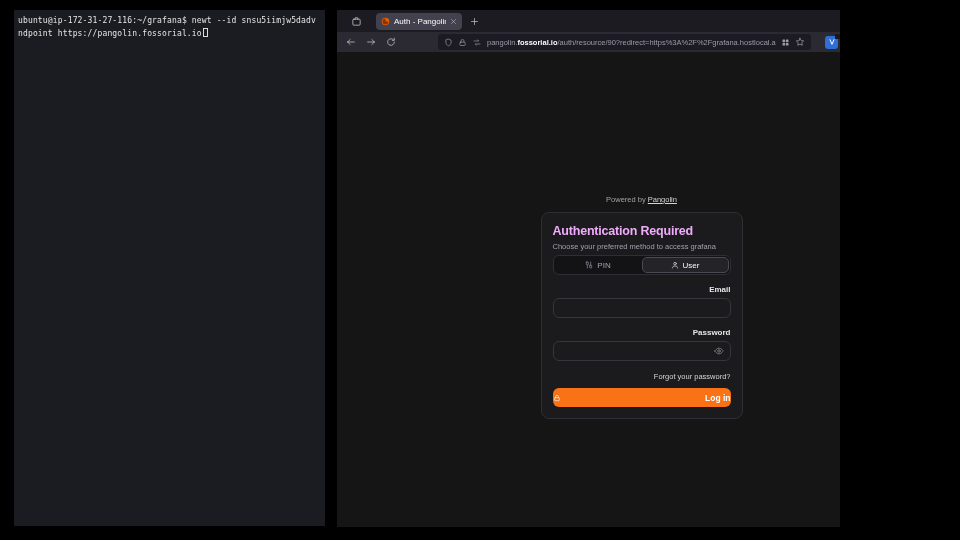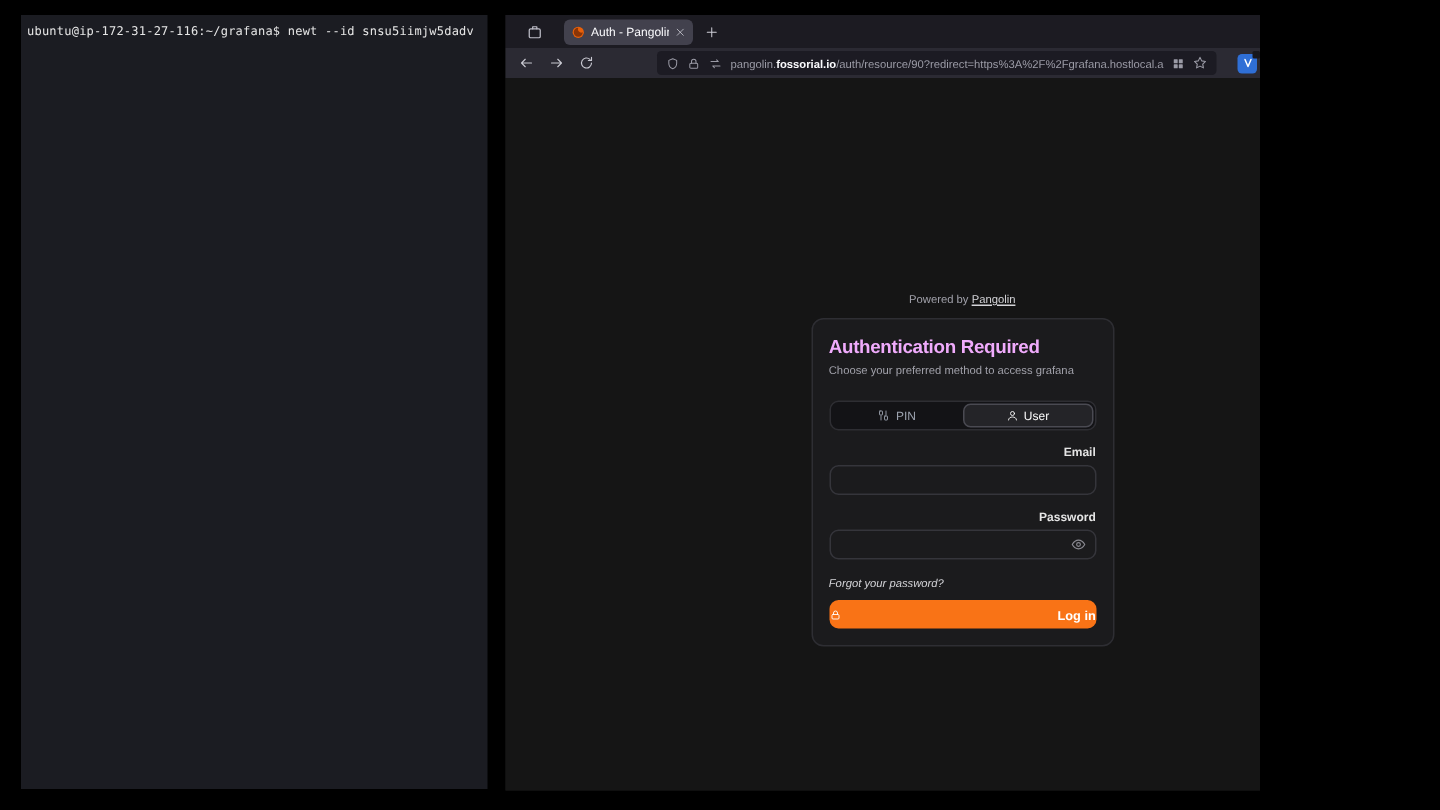--- a/index.html
+++ b/index.html
@@ -57,43 +57,44 @@
   .auth { position:absolute; top:143px; left:0; right:0; display:flex; flex-direction:column;
           align-items:center; }
   .powered { font-size:7.5px; color:#a1a1aa; margin-bottom:8px; }
   .powered a { color:#d4d4d8; text-decoration:underline; cursor:pointer; }
 
   .card { width:202px; background:#1b1b1d; border:1px solid #2e2e33; border-radius:8px;
           padding:11px; }
   .card-title { font-size:12.5px; font-weight:bold; color:#f0abfc; letter-spacing:-.2px; }
   .card-sub { font-size:7.5px; color:#a1a1aa; margin-top:4px; }
 
-  .tabs { margin-top:16px; height:20px; background:#131316; border:1px solid #2e2e33;
+  .tabs { margin-top:4px; height:20px; background:#131316; border:1px solid #2e2e33;
           border-radius:6px; display:flex; padding:1px; }
   .tabbtn { flex:1; display:flex; align-items:center; justify-content:center; gap:4px;
             font-size:8px; color:#9ca3af; border-radius:5px; border:1px solid transparent; cursor:pointer; }
   .tabbtn.active { background:#242428; border-color:#4a4a52; color:#fafafa; }
 
   .field-label { font-size:8px; font-weight:bold; color:#e5e5e5; margin-top:10px;text-align:right; }
   .input { margin-top:4px; height:20px; border:1px solid #35353b; border-radius:6px;
            background:#1b1b1d; display:flex; align-items:center; padding:0 6px; color:#8a8a92; }
   .input .spacer { flex:1; }
 
-  .forgot { text-align:left; font-size:7.5px; color:#d4d4d8; margin-top:11px; cursor:pointer;font-style:italic; }
+  .forgot { text-align:right; font-size:7.5px; color:#d4d4d8; margin-top:11px; cursor:pointer; }
   .login { margin-top:7px; height:19px; border-radius:6px; display:flex; align-items:center;
            justify-content:center; gap:4px; color:#fff; font-size:8.5px; font-weight:bold;
            cursor:pointer; border:none; width:100%; }
 </style>
 </head>
 <body>
 
 <div class="screen">
 
   <div class="terminal">
     <div class="tline">ubuntu@ip-172-31-27-116:~/grafana$ newt --id snsu5iimjw5dadv</div>
+    <div class="tline"><span>ndpoint https://pangolin.fossorial.io</span><span class="cursor"></span></div>
   </div>
 
   <div class="browser">
 
     <div class="titlebar">
       <div class="tbtn fxview">
         <svg class="icn" width="11" height="11" viewBox="0 0 24 24">
             <rect x="4" y="7" width="16" height="13" rx="2"></rect>
             <path d="M9 7V4h6v3"></path>
           </svg>

